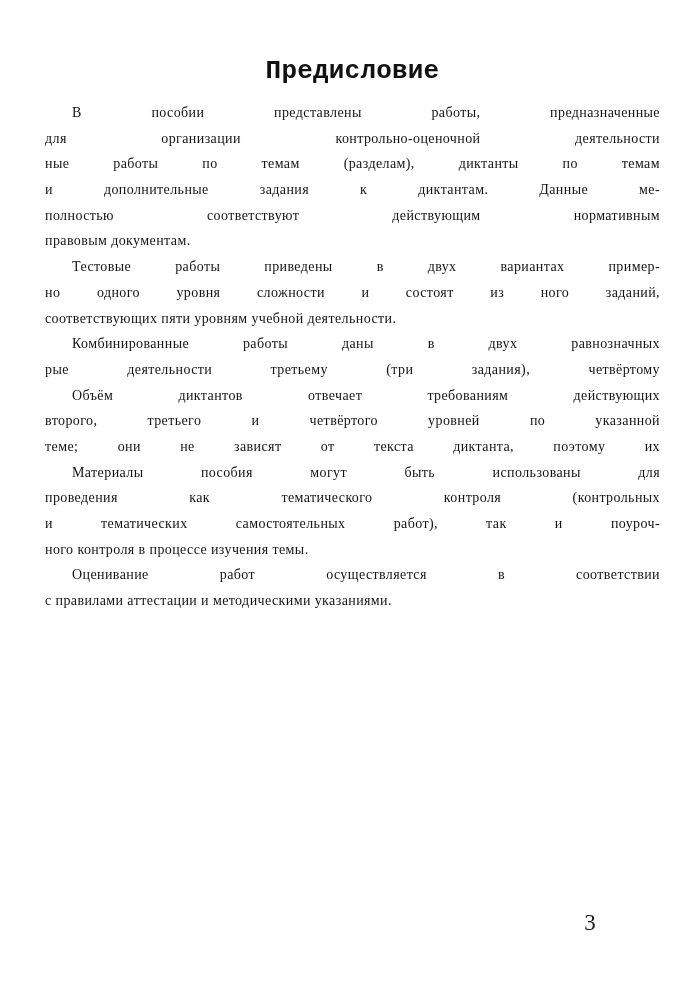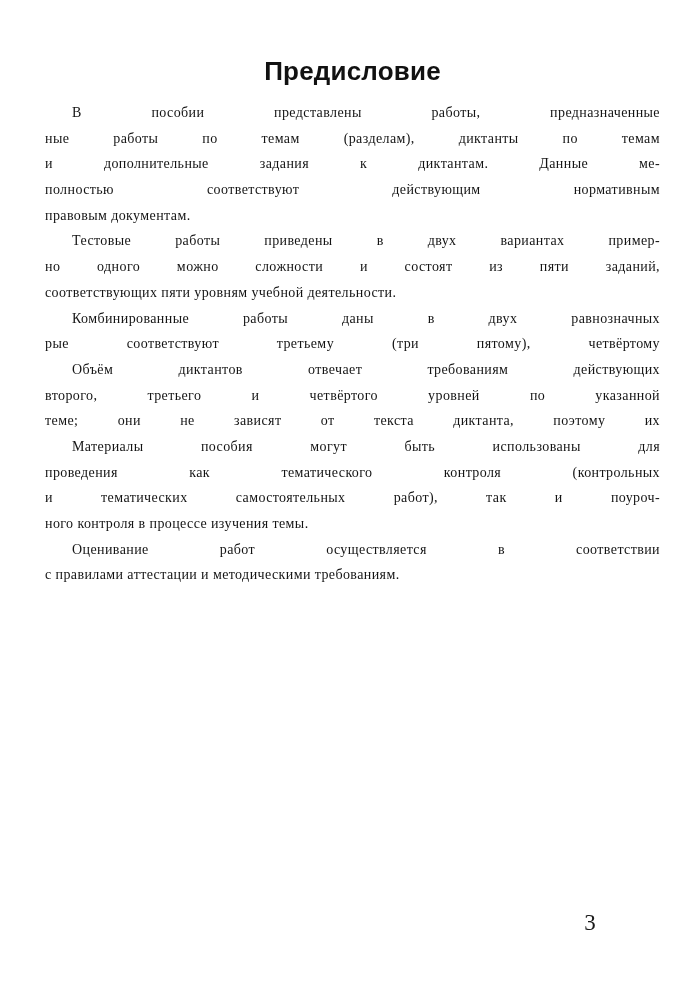--- a/index.html
+++ b/index.html
@@ -10,21 +10,21 @@
     height: 1000px;
     background: #ffffff;
     overflow: hidden;
   }
   .title {
     position: absolute;
     top: 56px;
     left: 45px;
     width: 615px;
     text-align: center;
-    font-family: Liberation Sans, sans-serif;
+    font-family: Liberation Mono, monospace;
     font-weight: bold;
     font-size: 26px;
     color: #111111;
     letter-spacing: 0.2px;
   }
   .content {
     position: absolute;
     top: 100px;
     left: 45px;
     width: 615px;
@@ -57,45 +57,46 @@
 </style>
 </head>
 <body>
 
 <div class="page">
   <h1 class="title">Предисловие</h1>
 
   <div class="content">
       <div class="para">
         <div class="line first">В пособии представлены работы, предназначенные</div>
+        <div class="line">для организации контрольно-оценочной деятельности</div>
         <div class="line">ные работы по темам (разделам), диктанты по темам</div>
         <div class="line">и дополнительные задания к диктантам. Данные ме-</div>
         <div class="line">полностью соответствуют действующим нормативным</div>
         <div class="line last">правовым документам.</div>
       </div>
       <div class="para">
         <div class="line first">Тестовые работы приведены в двух вариантах пример-</div>
-        <div class="line">но одного можно сложности и состоят из пяти заданий,</div>
+        <div class="line">но одного уровня сложности и состоят из ного заданий,</div>
         <div class="line last">соответствующих пяти уровням учебной деятельности.</div>
       </div>
       <div class="para">
         <div class="line first">Комбинированные работы даны в двух равнозначных</div>
-        <div class="line">рые соответствуют третьему (три пятому), четвёртому</div>
+        <div class="line">рые деятельности третьему (три задания), четвёртому</div>
       </div>
       <div class="para">
         <div class="line first">Объём диктантов отвечает требованиям действующих</div>
         <div class="line">второго, третьего и четвёртого уровней по указанной</div>
         <div class="line">теме; они не зависят от текста диктанта, поэтому их</div>
       </div>
       <div class="para">
         <div class="line first">Материалы пособия могут быть использованы для</div>
         <div class="line">проведения как тематического контроля (контрольных</div>
         <div class="line">и тематических самостоятельных работ), так и поуроч-</div>
         <div class="line last">ного контроля в процессе изучения темы.</div>
       </div>
       <div class="para">
         <div class="line first">Оценивание работ осуществляется в соответствии</div>
-        <div class="line last">с правилами аттестации и методическими требованиям.</div>
+        <div class="line last">с правилами аттестации и методическими указаниями.</div>
       </div>
     </div>
 
   <div class="page-number">3</div>
 </div>
 
 </body></html>

